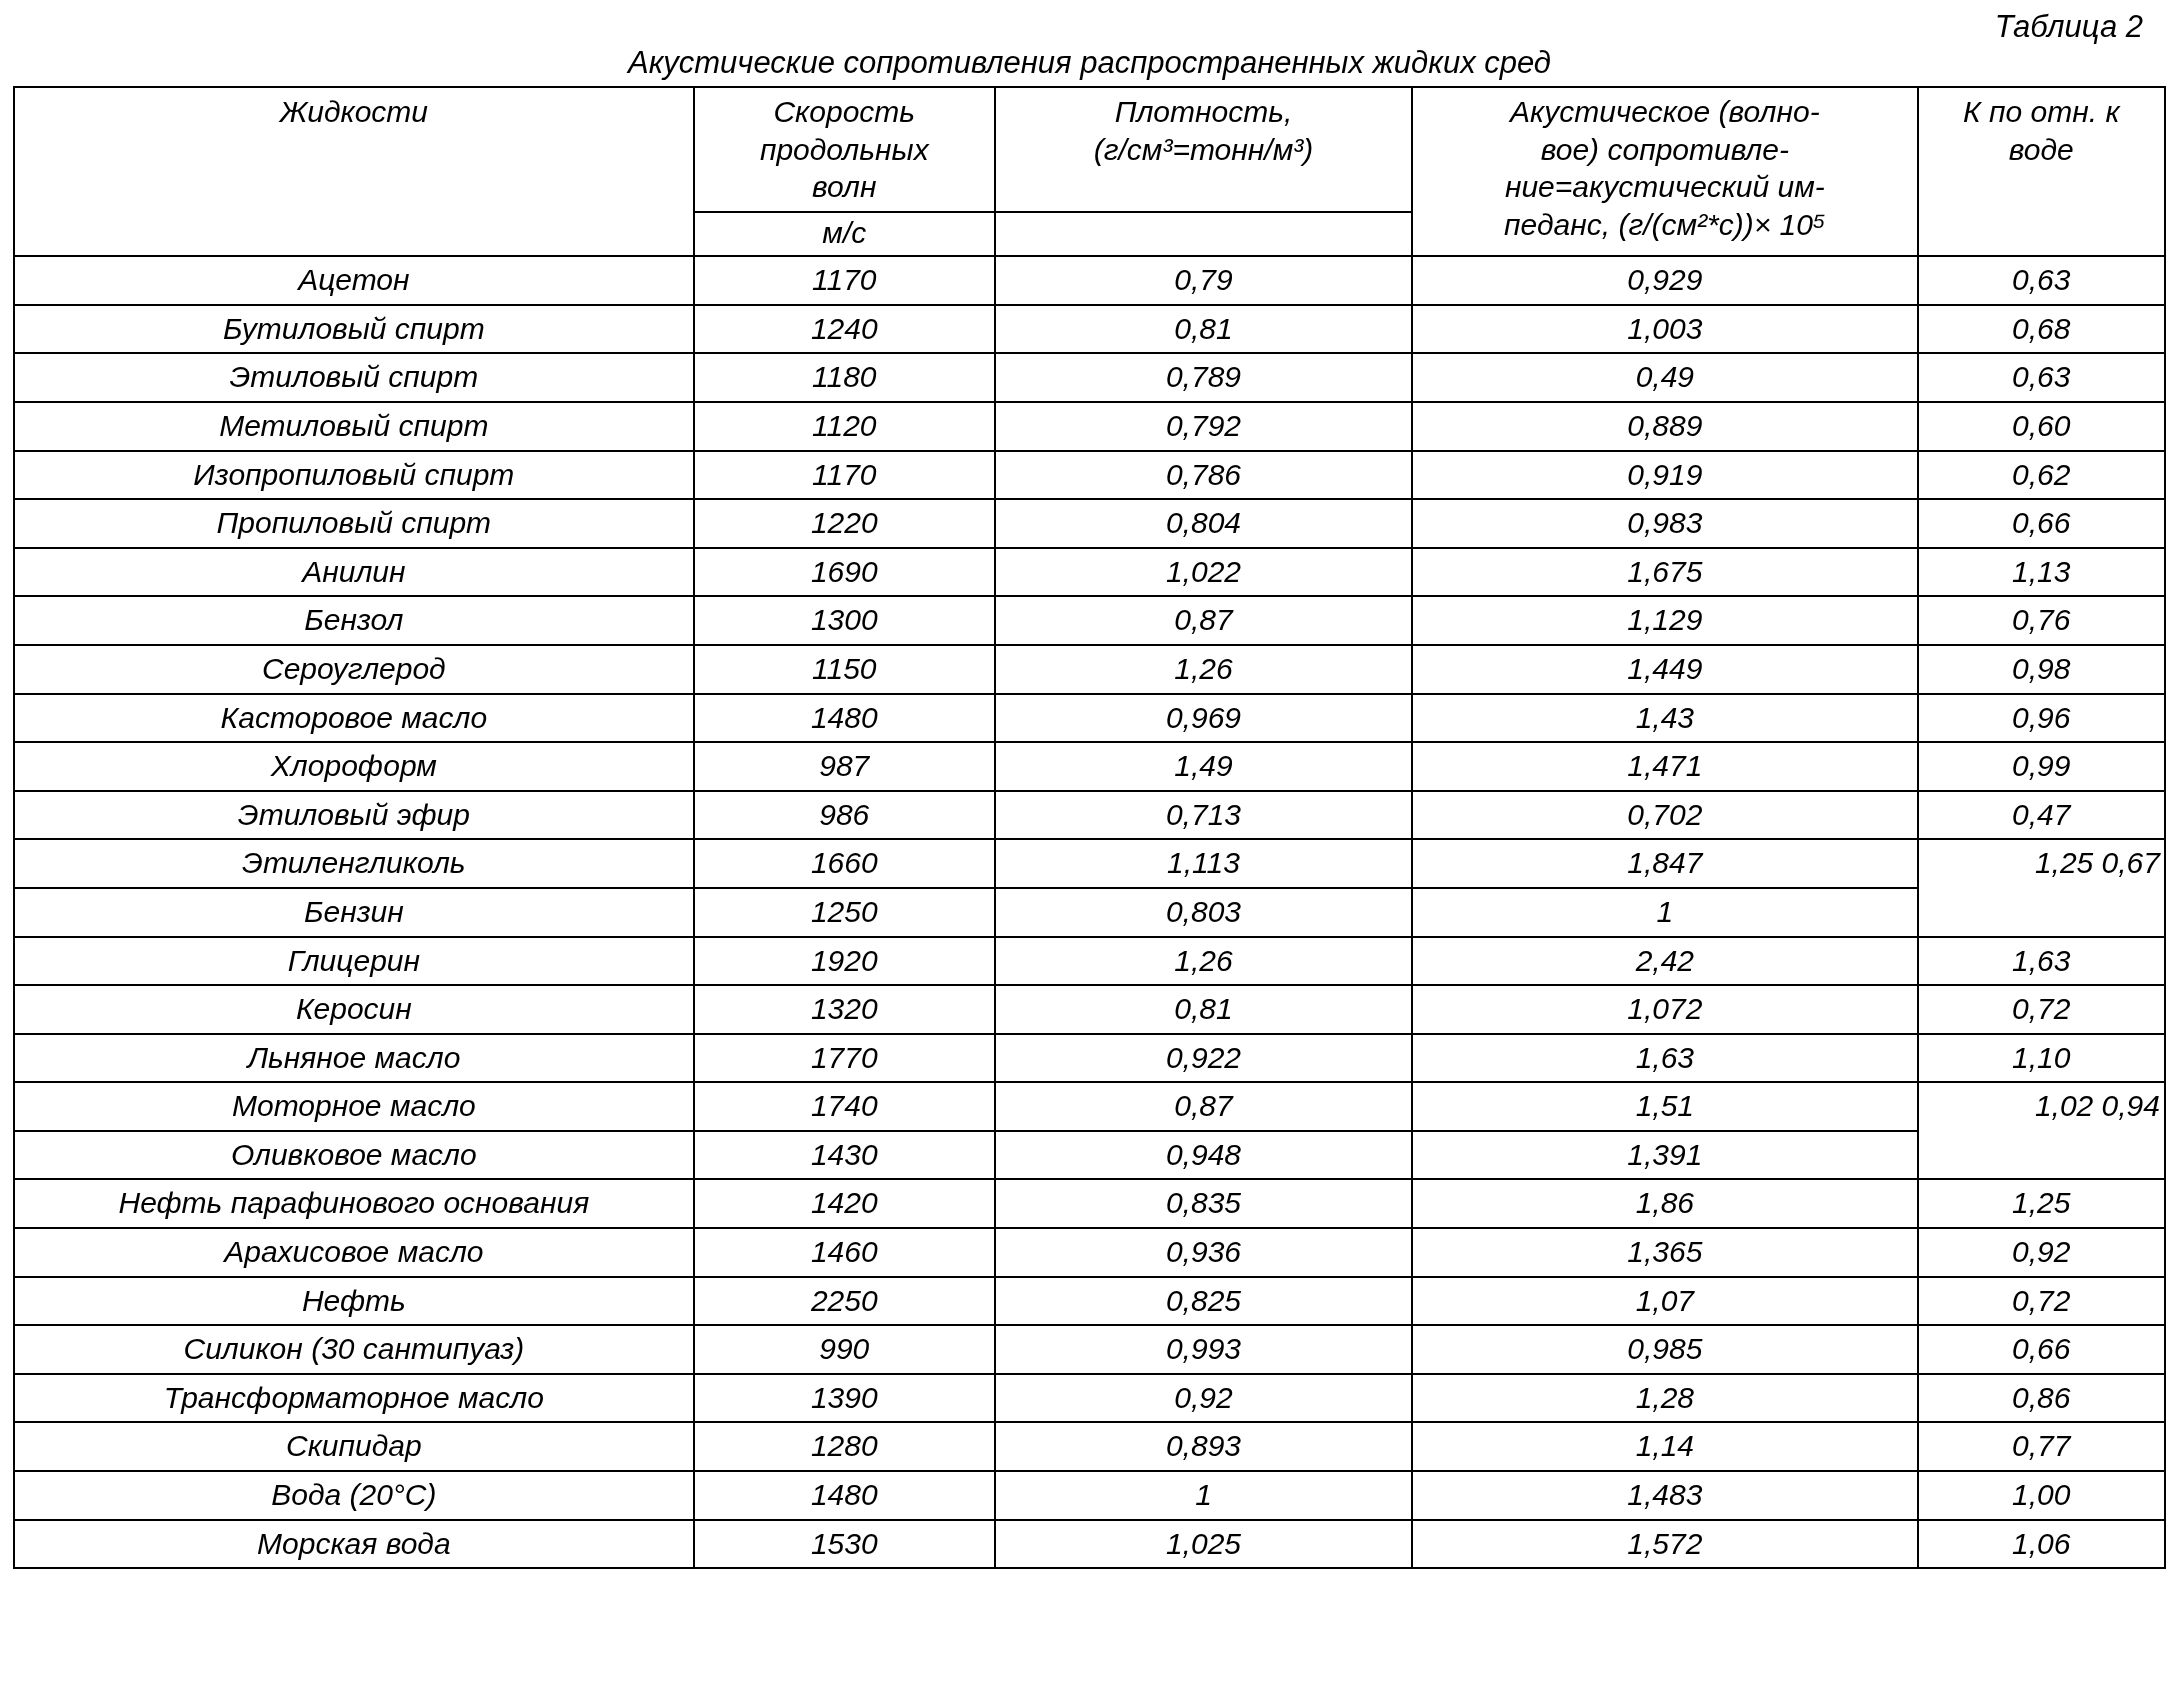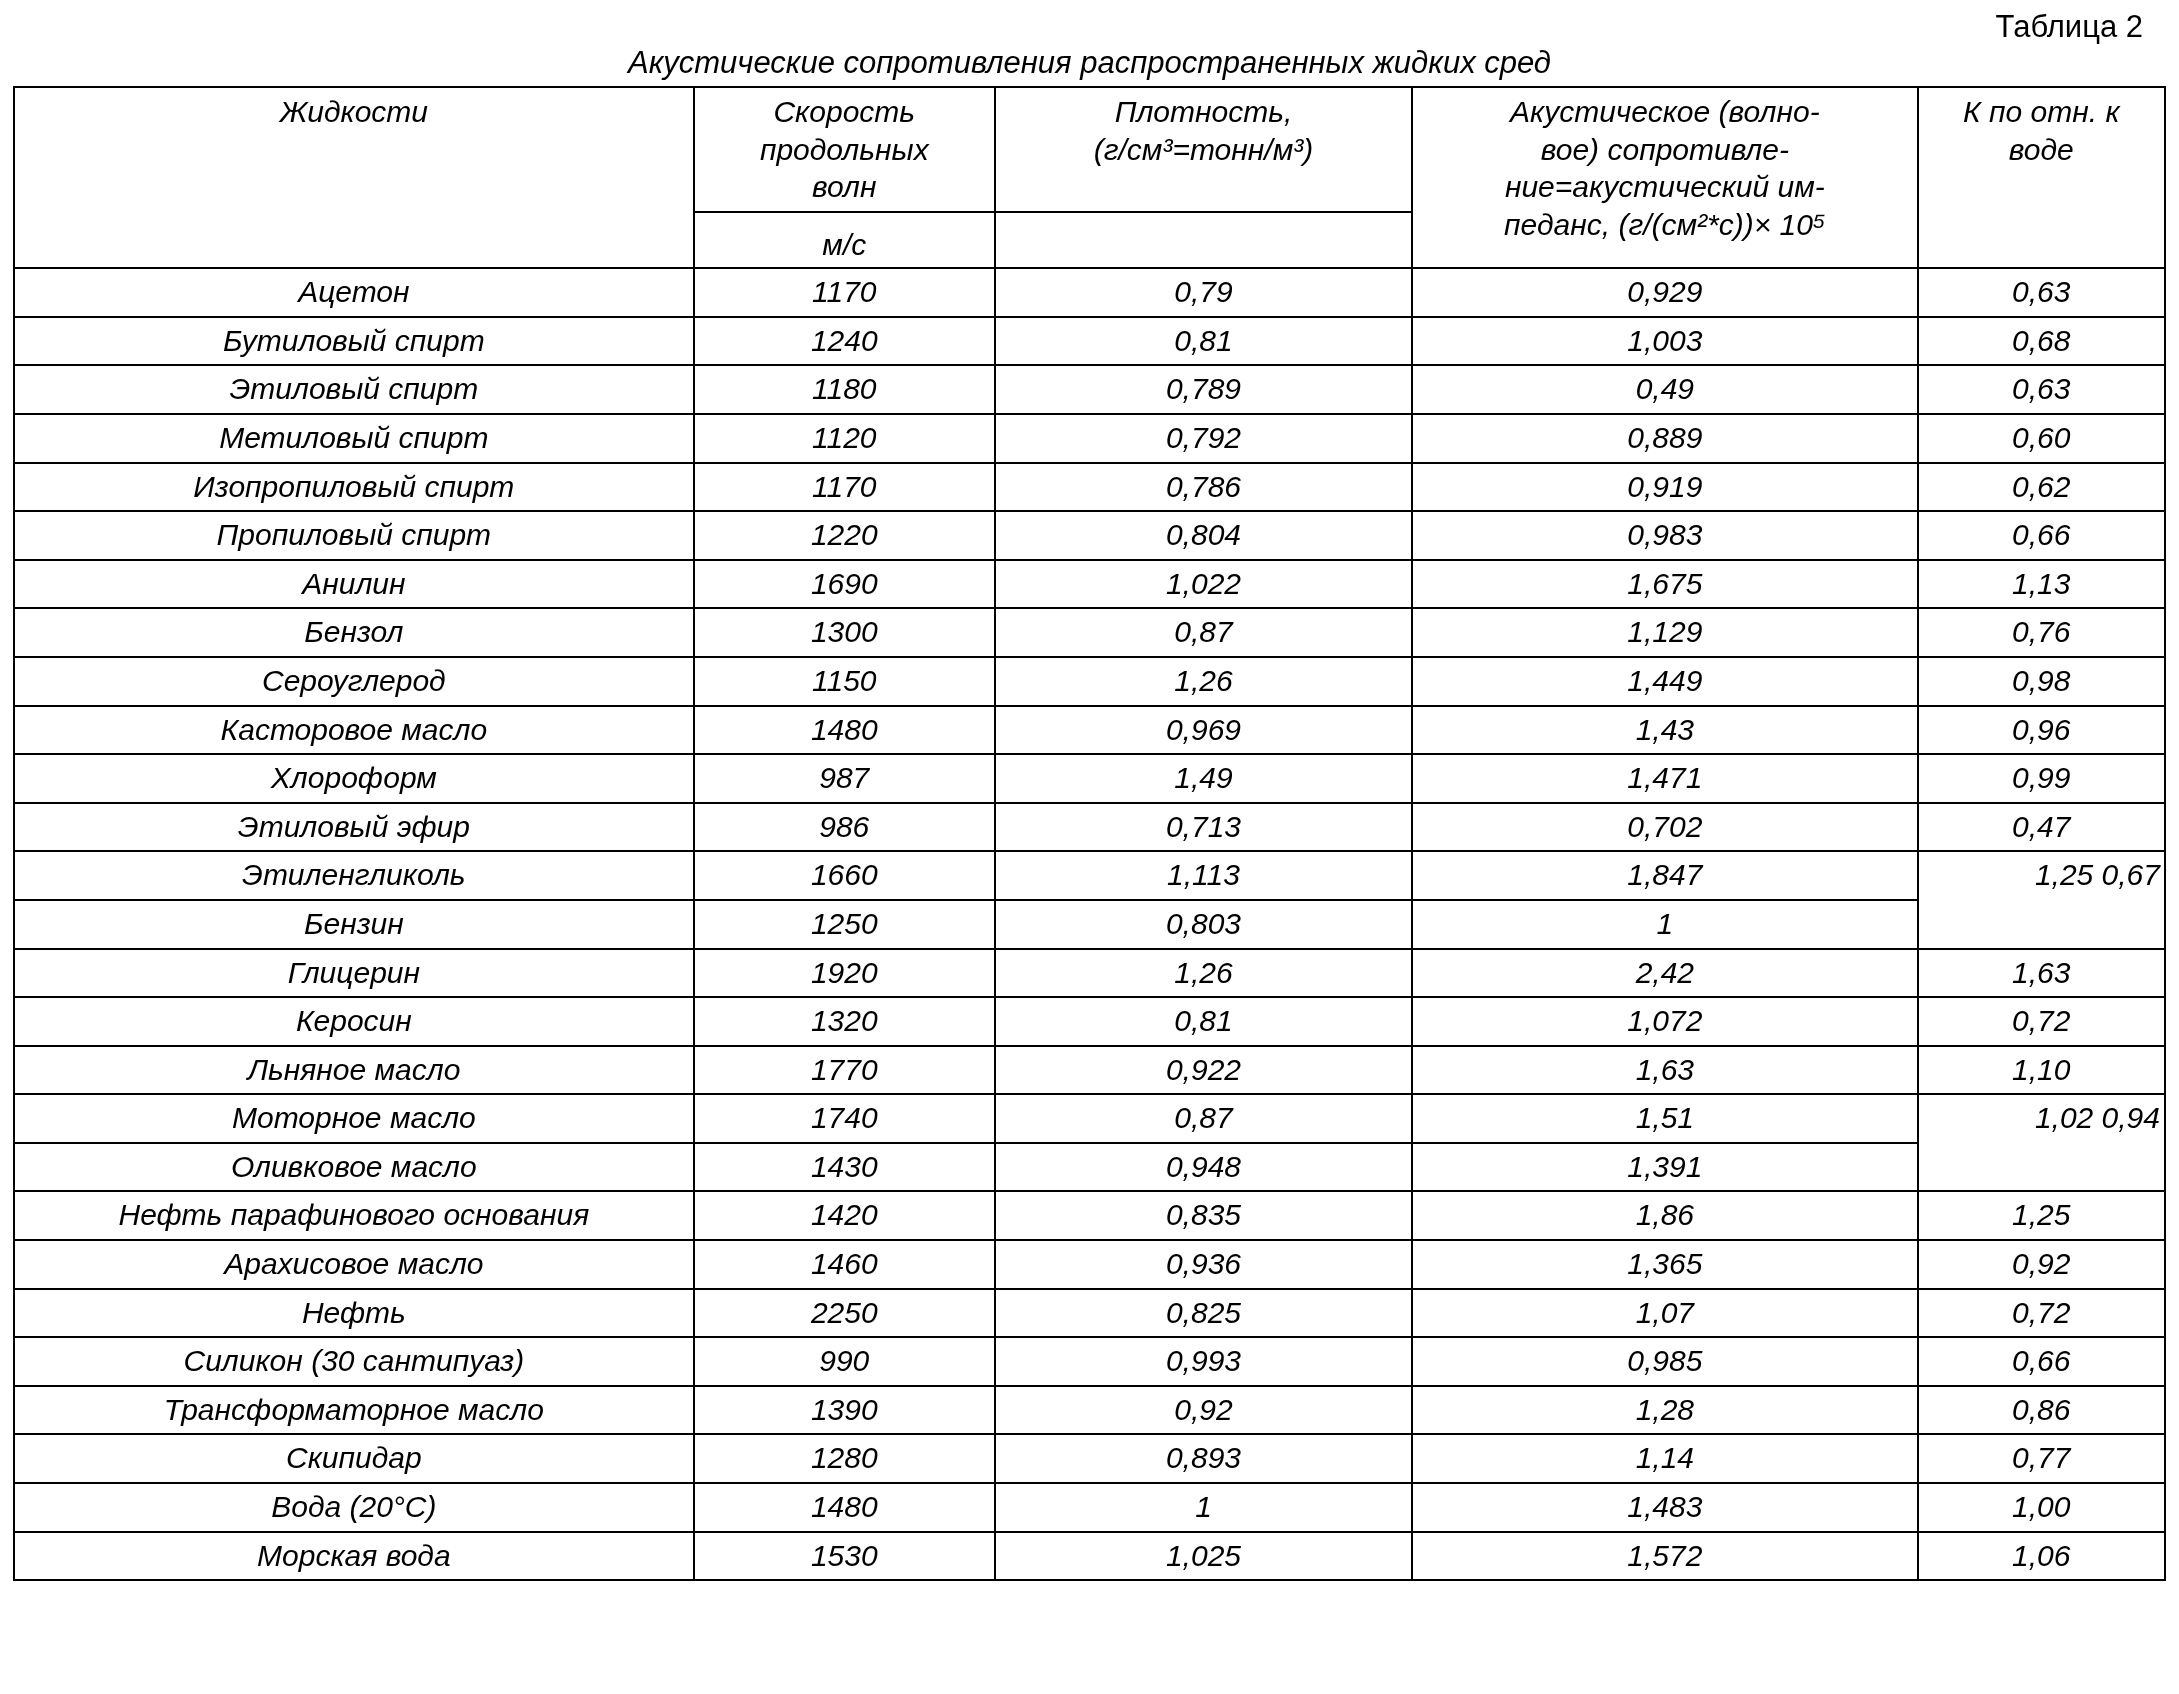--- a/index.html
+++ b/index.html
@@ -15,20 +15,21 @@
   .page {
     width: 2179px;
     height: 1694px;
     overflow: hidden;
   }
   .table-label {
     text-align: right;
     font-size: 31px;
     padding: 10px 36px 0 0;
     line-height: 1.1;
+    font-style: italic;
   }
   .table-title {
     text-align: center;
     font-size: 31px;
     line-height: 1.1;
     margin-top: 2px;
     font-style: italic;
   }
   table.liquids {
     border-collapse: collapse;
@@ -45,21 +46,21 @@
     text-align: center;
     padding: 5px 4px;
     line-height: 1.22;
     overflow: hidden;
   }
   table.liquids thead th {
     vertical-align: top;
     line-height: 1.25;
   }
   table.liquids thead tr.subhead th {
-    padding-top: 13px;
+    padding-top: 1px;
     padding-bottom: 4px;
   }
   table.liquids td.k-merged {
     vertical-align: top;
     text-align: right;
   }
   col.c-liquid    { width: 31.6%; }
   col.c-speed     { width: 14.0%; }
   col.c-density   { width: 19.4%; }
   col.c-impedance { width: 23.5%; }

